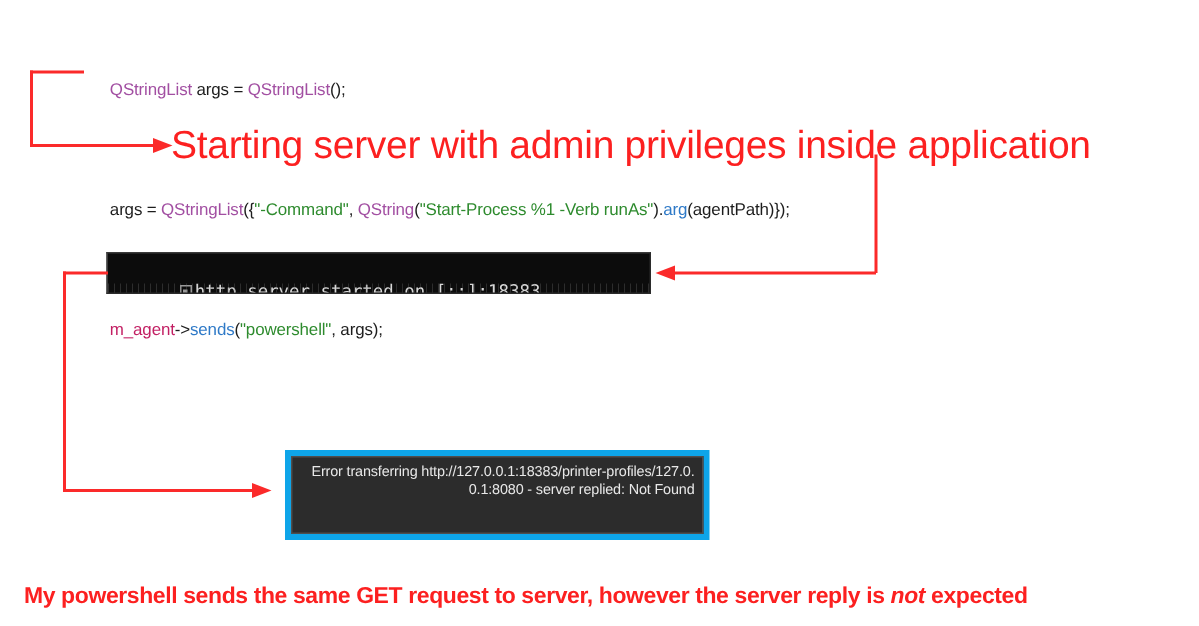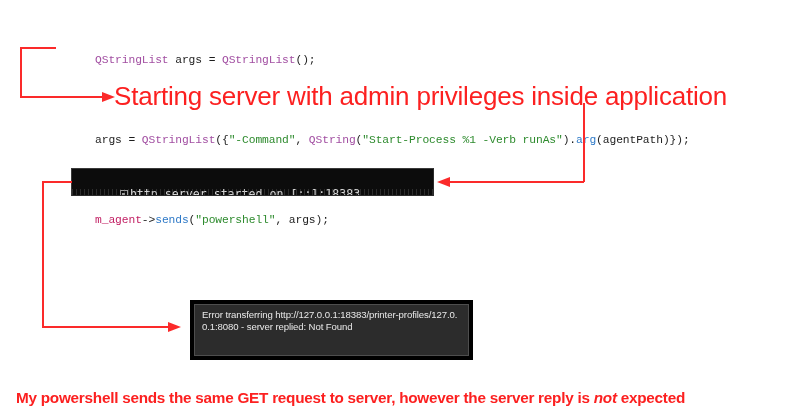--- a/index.html
+++ b/index.html
@@ -19,21 +19,21 @@
     left: 0; top: 0;
     width: 799px;
     height: 417px;
   }
 
   
   .code-block {
     position: absolute;
     left: 55px;
     top: 4px;
-    font-family: Liberation Mono, monospace;
+    font-family: Liberation Sans, sans-serif;
     font-size: 11.3px;
     line-height: 16px;
     white-space: pre;
     letter-spacing: -0.1px;
   }
   .code-line { white-space: pre; }
   .tok-type   { color: #a24fa2; }
   .tok-plain  { color: #1d1d1d; }
   .tok-str    { color: #2e8b2e; }
   .tok-fn     { color: #2e79c7; }
@@ -141,23 +141,24 @@
         rgba(0,0,0,0) 4px);
   }
 
   
   .error-dialog {
     position: absolute;
     left: 190px;
     top: 300px;
     width: 283px;
     height: 60px;
-    background: #000000;
+    background: #0ea5e9;
     box-sizing: border-box;
     padding: 4px;
+    text-align: right;
   }
   .error-inner {
     width: 100%;
     height: 100%;
     background: #2c2c2c;
     border: 1px solid #4e4e4e;
     box-sizing: border-box;
     position: relative;
   }
   .error-text {

